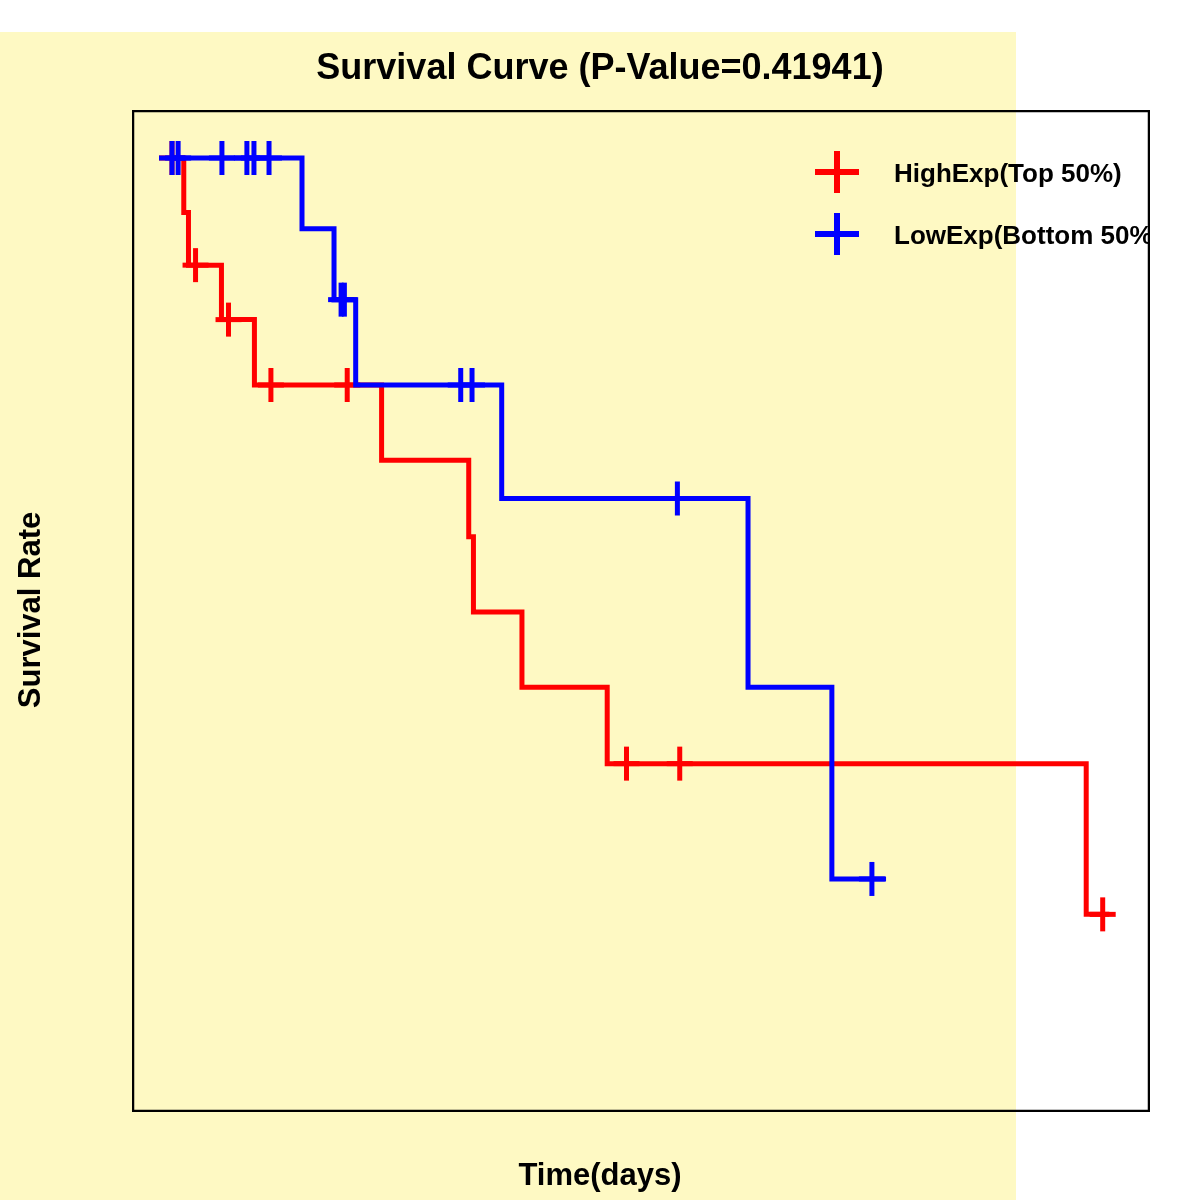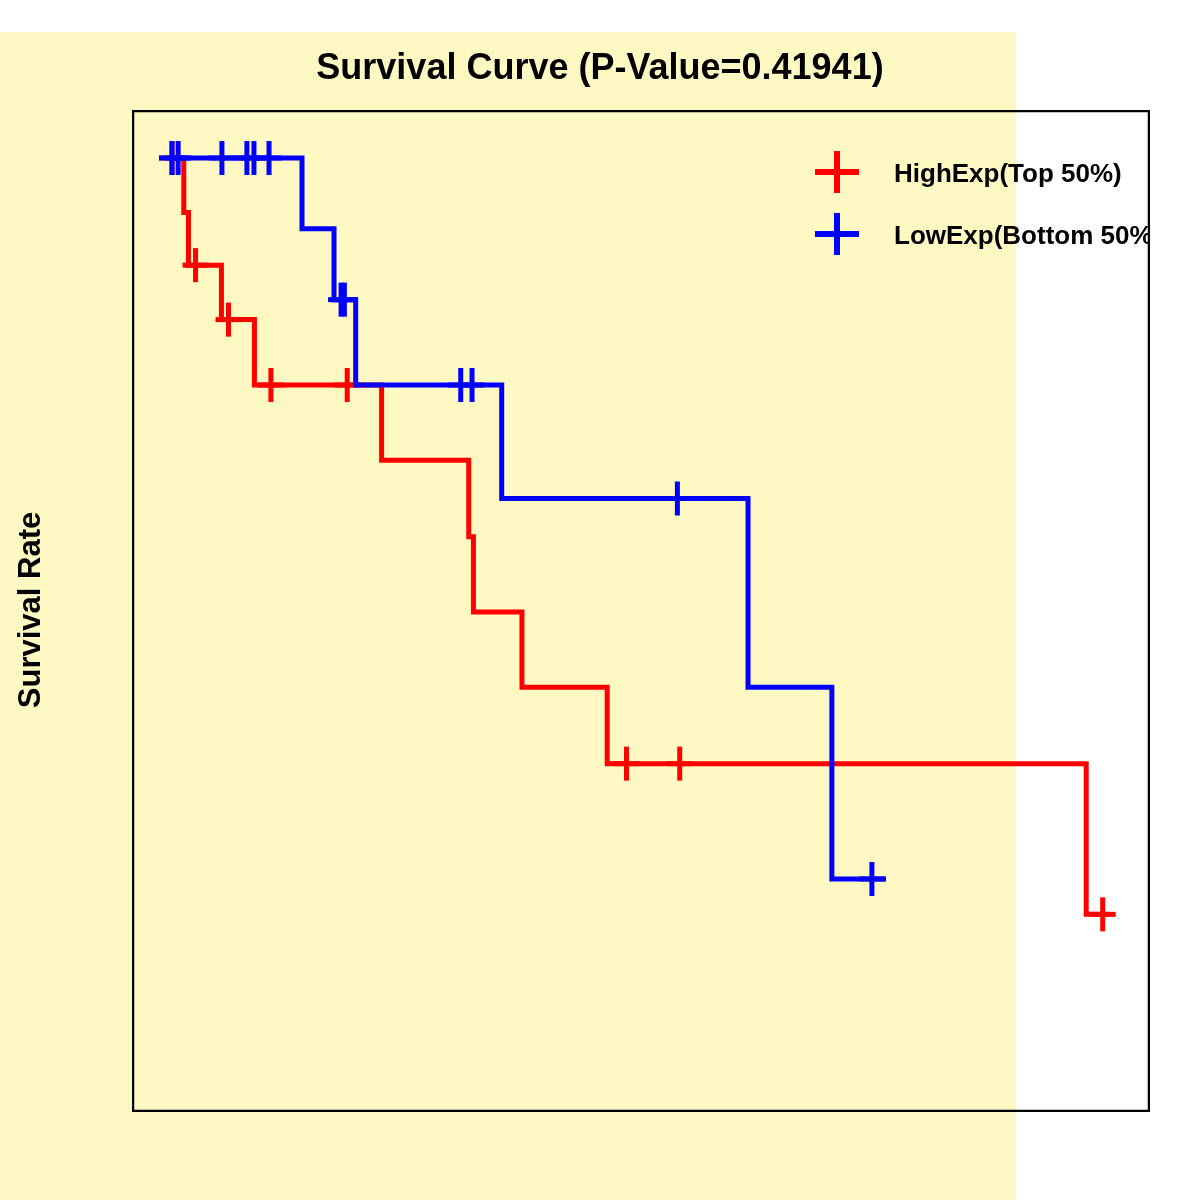--- a/index.html
+++ b/index.html
@@ -139,15 +139,16 @@
           </g>
           <g>
             <line x1="683" y1="124" x2="727" y2="124" stroke="#0000FF" stroke-width="6"></line>
             <line x1="705" y1="103" x2="705" y2="145" stroke="#0000FF" stroke-width="6"></line>
             <text x="762" y="134" text-anchor="start" class="leg-text">LowExp(Bottom 50%)</text>
           </g>
         </g>
       </svg>
   </div>
 
+  <div class="axlabel" id="xlabel">Time(days)</div>
   <div class="axlabel" id="ylabel">Survival Rate</div>
 
 </div>
 
 </body></html>

